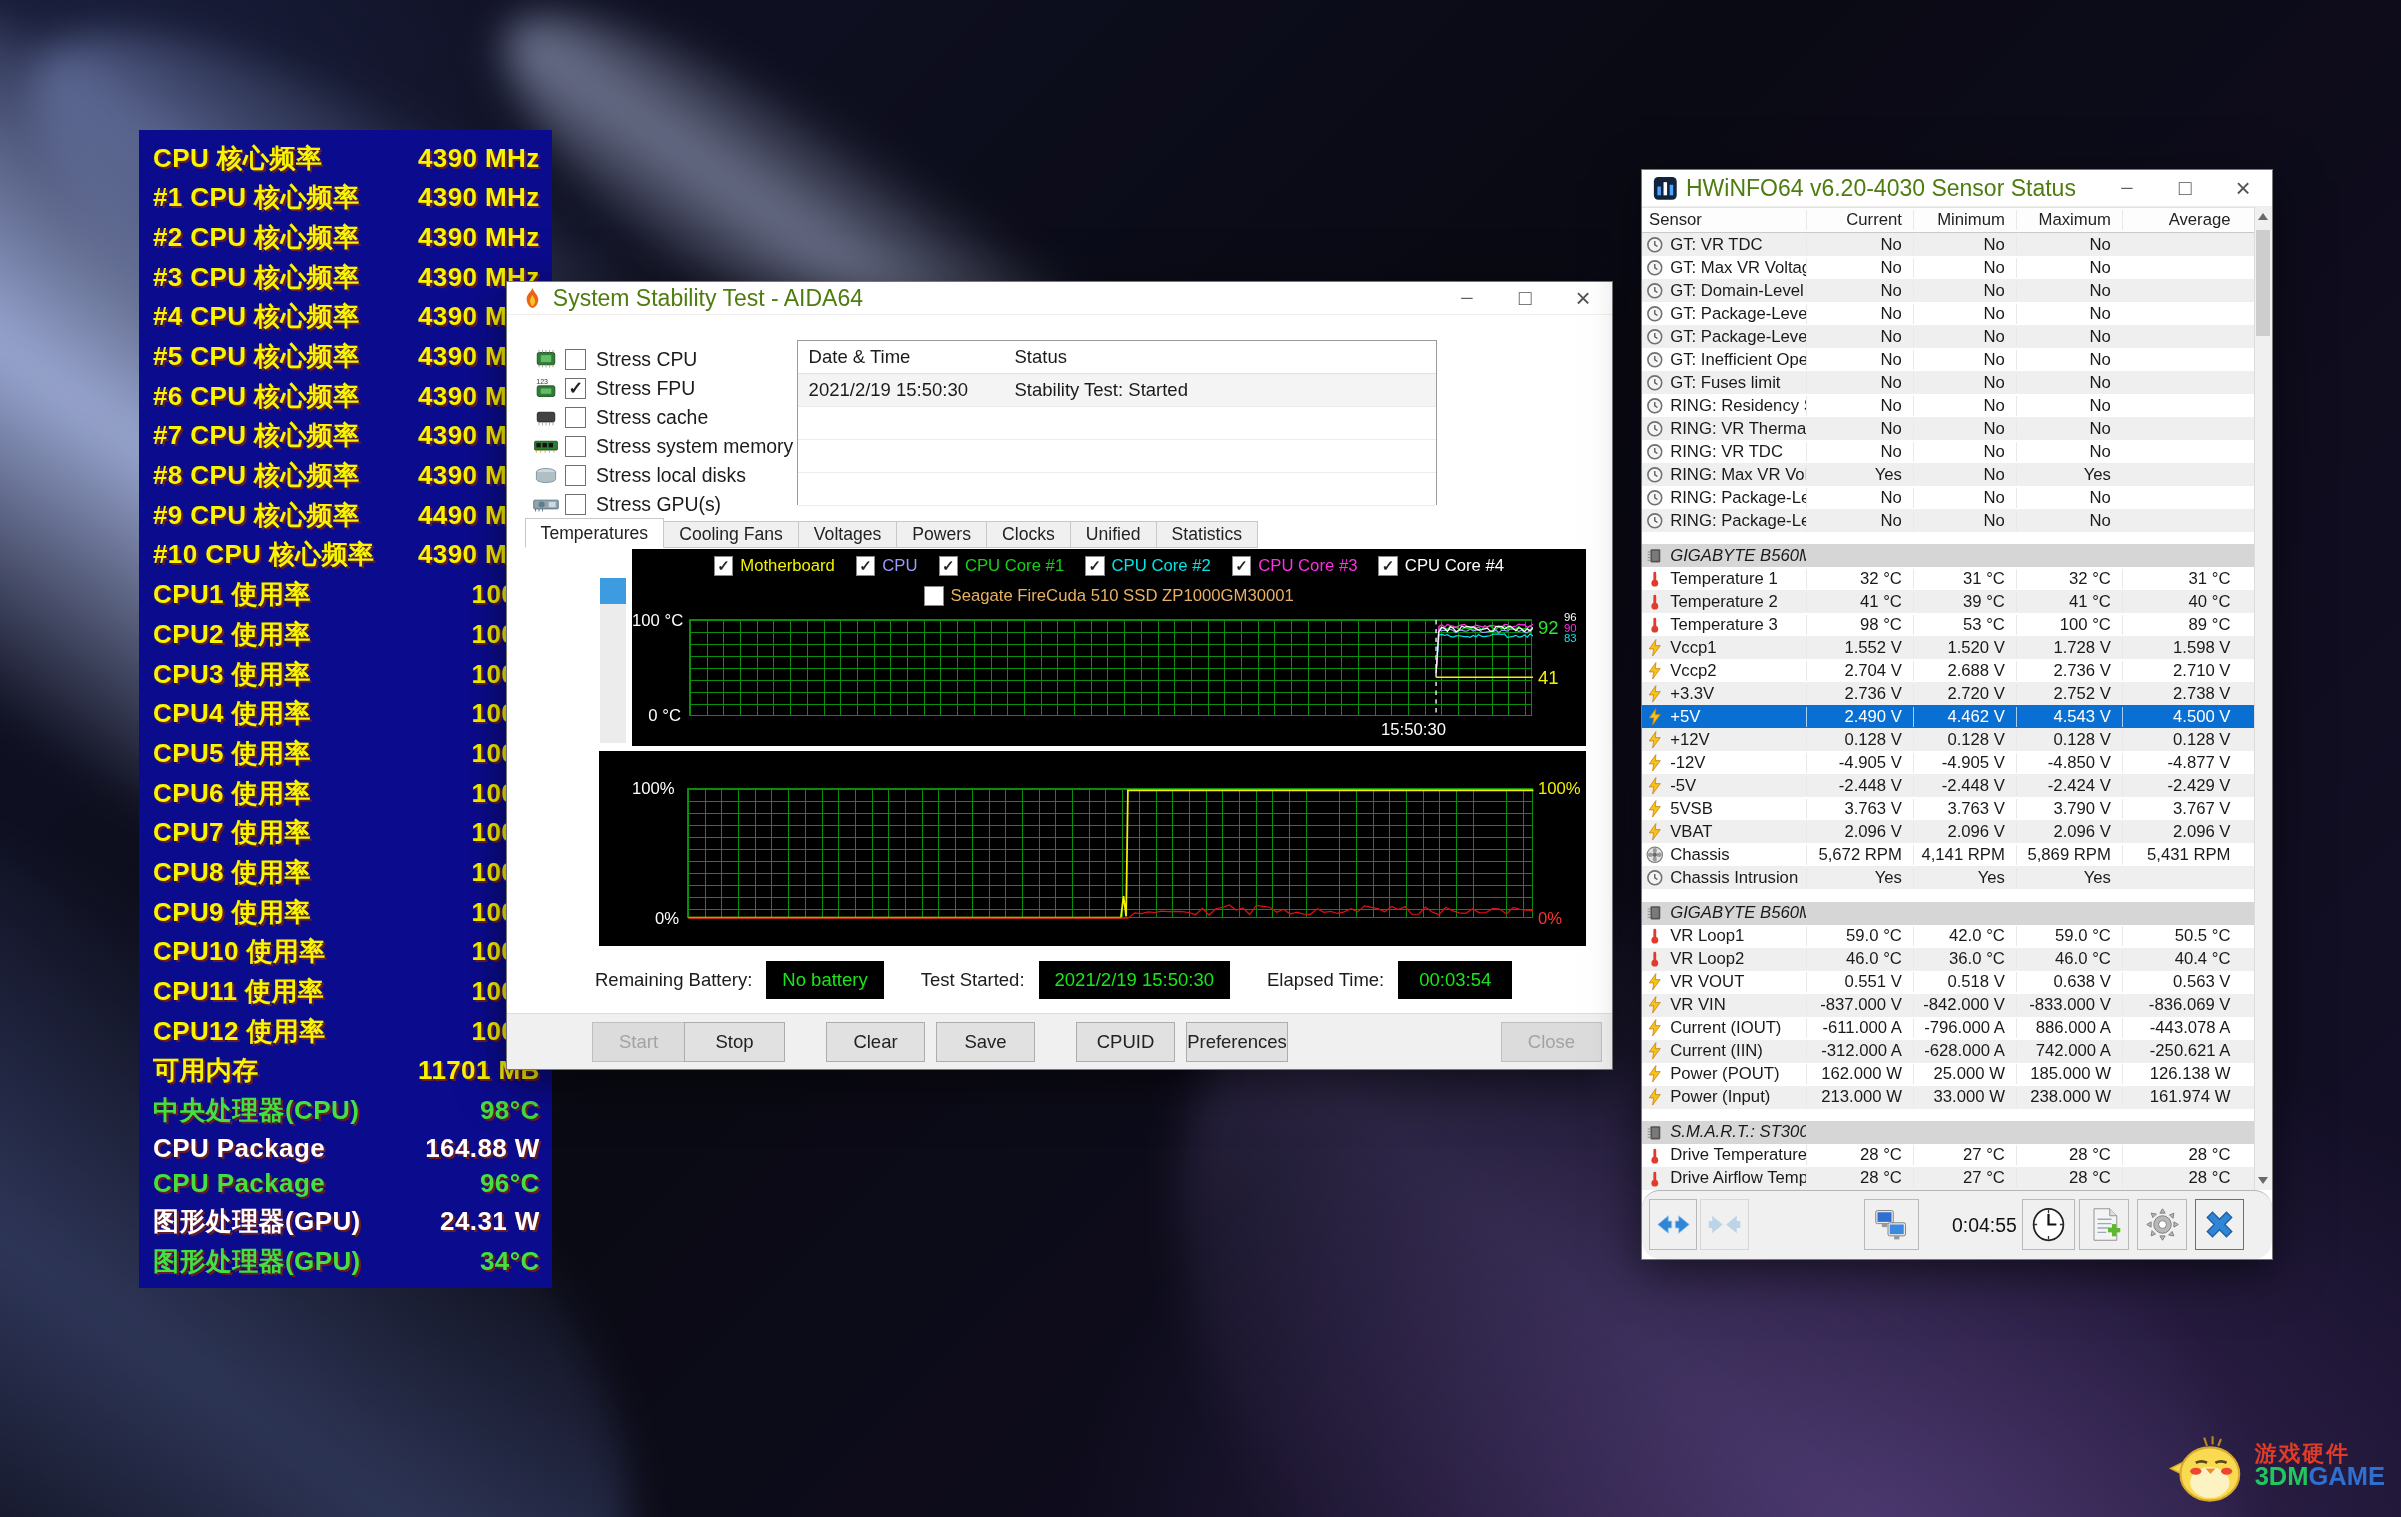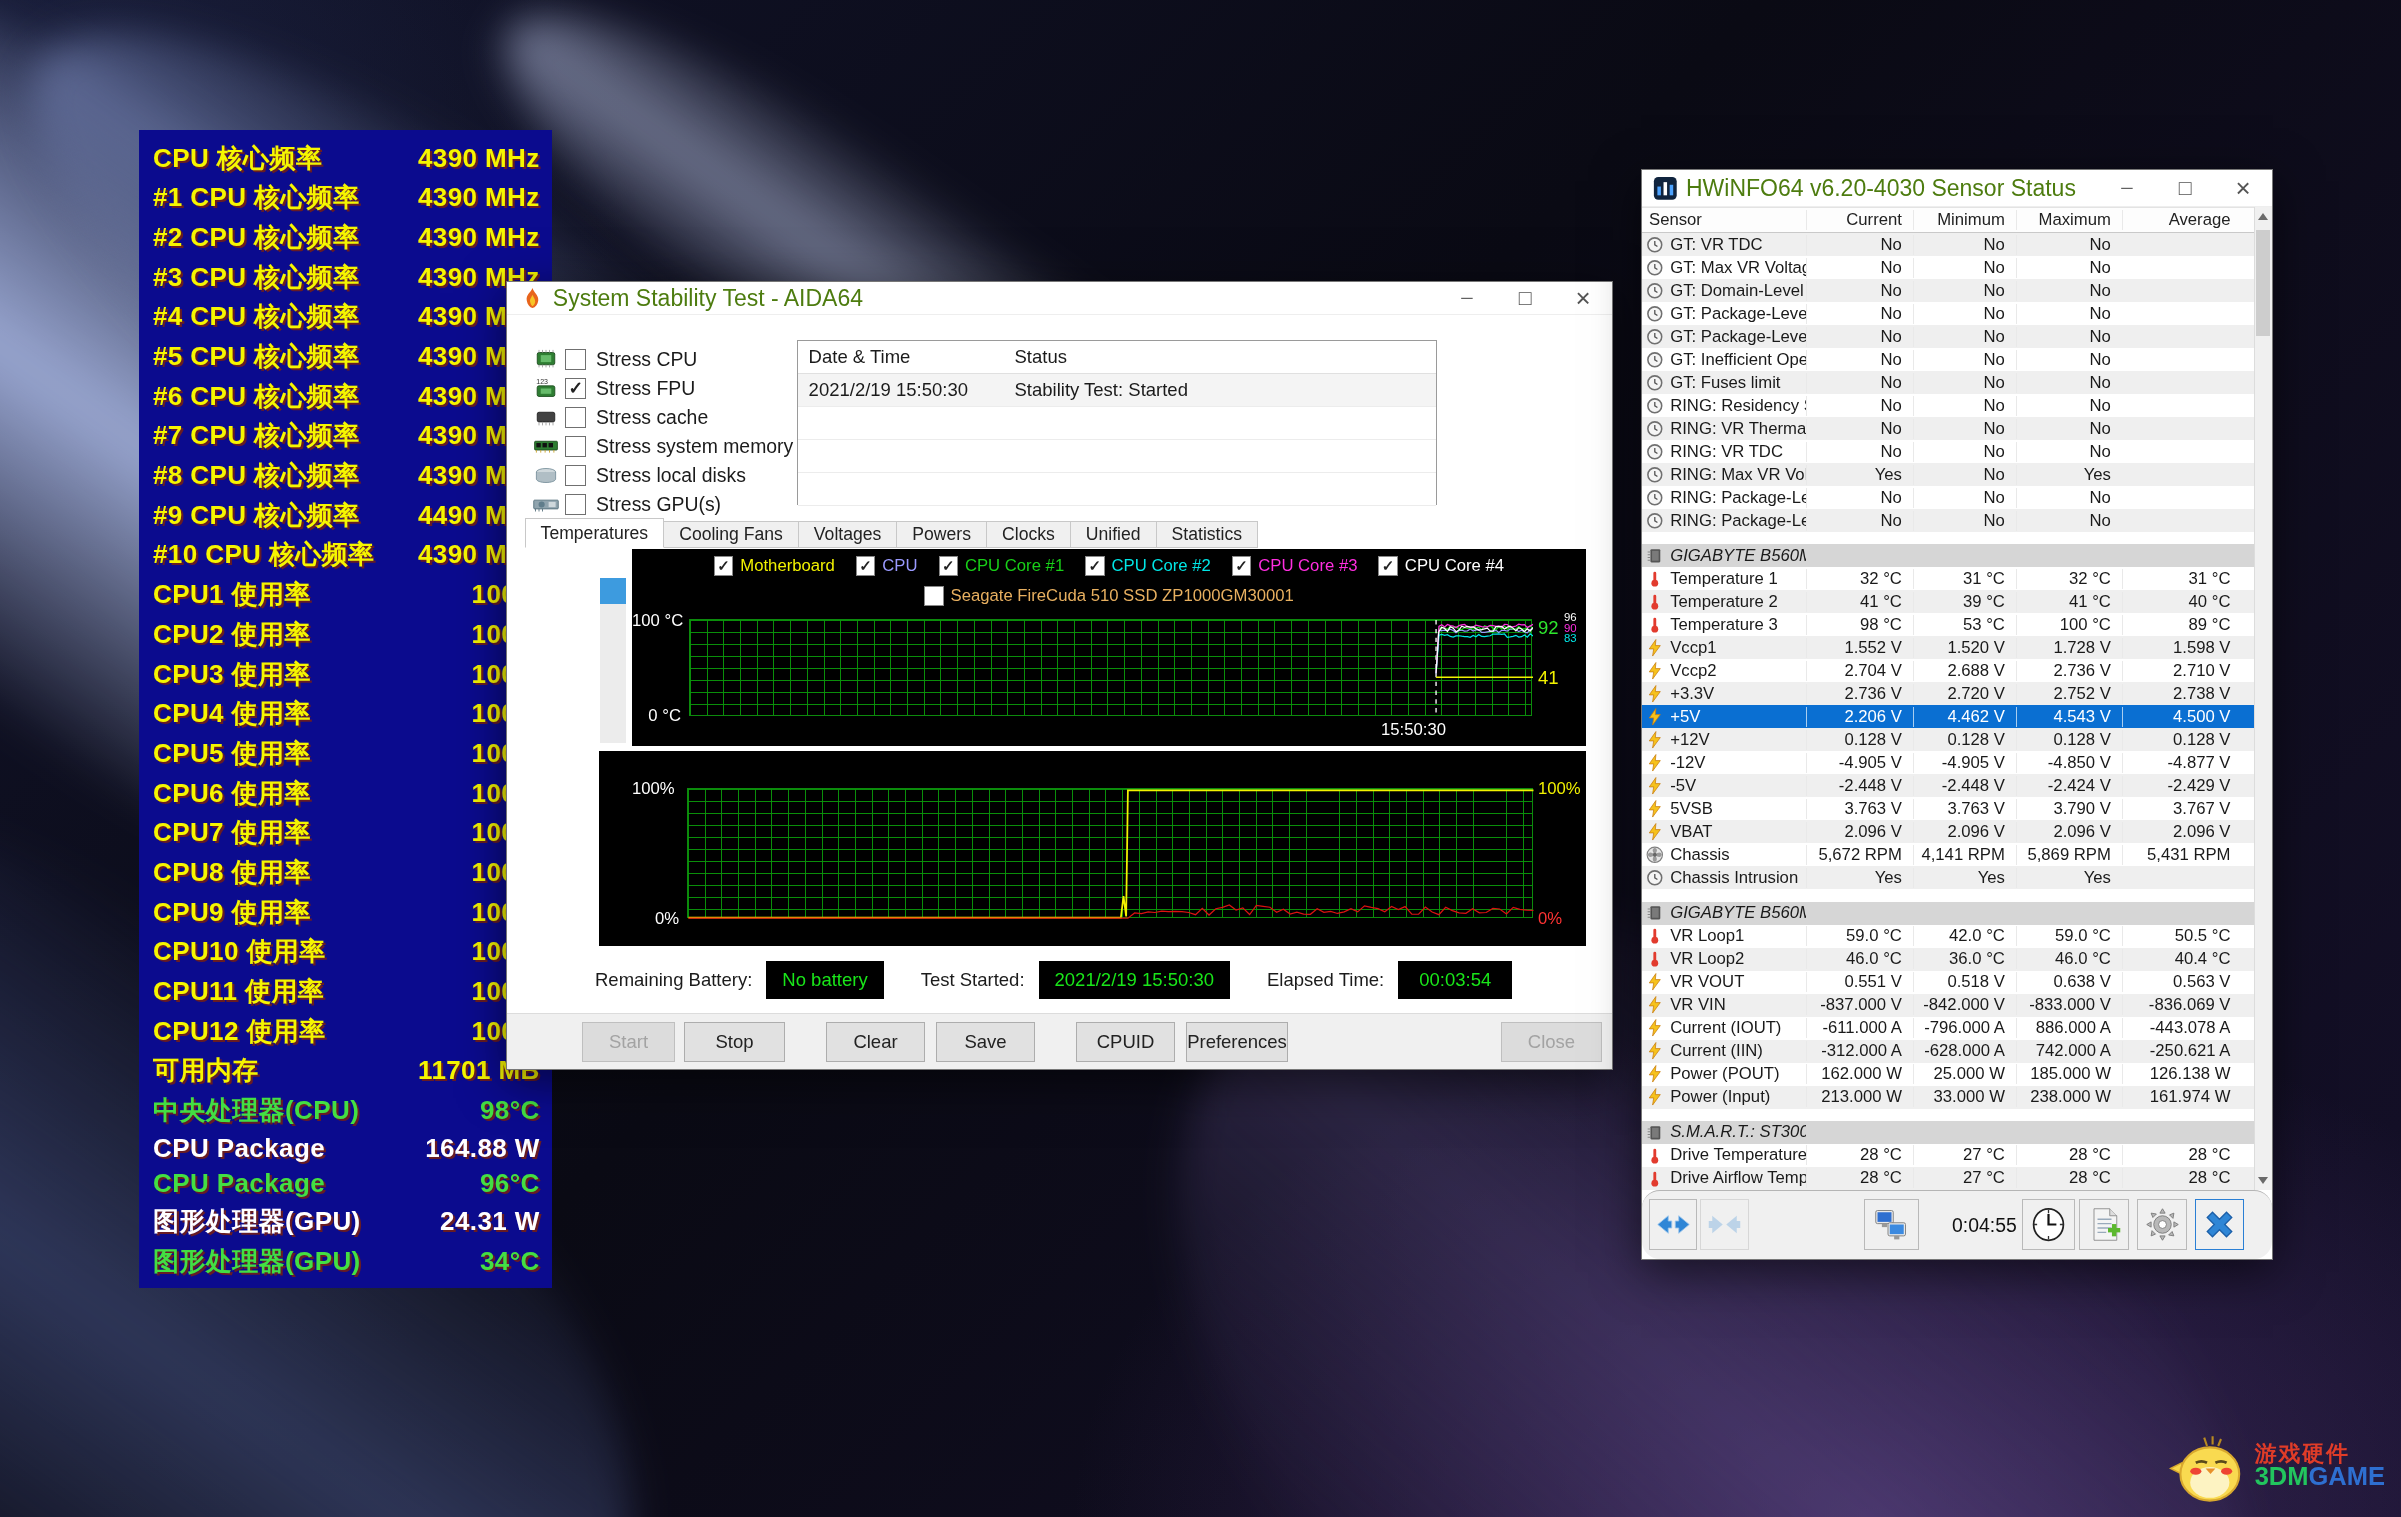--- a/index.html
+++ b/index.html
@@ -481,21 +481,21 @@
   <div class="status-row">
     <span class="status-label">Remaining Battery:</span>
     <span class="lcd">No battery</span>
     <span class="status-label">Test Started:</span>
     <span class="lcd">2021/2/19 15:50:30</span>
     <span class="status-label">Elapsed Time:</span>
     <span class="lcd">00:03:54</span>
   </div>
 
   <div class="btn-strip" id="aida-buttons">
-      <div class="abtn disabled" style="left: 75px; width: 93px;">Start</div>
+      <div class="abtn disabled" style="left: 85px; width: 93px;">Start</div>
       <div class="abtn" style="left: 177px; width: 101px;">Stop</div>
       <div class="abtn" style="left: 319px; width: 99px;">Clear</div>
       <div class="abtn" style="left: 429px; width: 99px;">Save</div>
       <div class="abtn" style="left: 569px; width: 99px;">CPUID</div>
       <div class="abtn" style="left: 679px; width: 102px;">Preferences</div>
       <div class="abtn disabled" style="left: 994px; width: 101px;">Close</div>
     </div>
 
 </div>
 
@@ -783,21 +783,21 @@
       <span class="hw-val v3">2.752 V</span>
       <span class="hw-val v4">2.738 V</span>
     </div>
       <div class="hw-row selected">
       <span class="hw-icon">
           <svg viewBox="0 0 16 16">
             <polygon points="9,0.5 3,9 7,9 6,15.5 13,6 8.5,6" fill="#f6c21c" stroke="#c87d0e" stroke-width="0.7"></polygon>
           </svg>
         </span>
       <span class="hw-name">+5V</span>
-      <span class="hw-val v1">2.206 V</span>
+      <span class="hw-val v1">2.490 V</span>
       <span class="hw-val v2">4.462 V</span>
       <span class="hw-val v3">4.543 V</span>
       <span class="hw-val v4">4.500 V</span>
     </div>
       <div class="hw-row stripe">
       <span class="hw-icon">
           <svg viewBox="0 0 16 16">
             <polygon points="9,0.5 3,9 7,9 6,15.5 13,6 8.5,6" fill="#f6c21c" stroke="#c87d0e" stroke-width="0.7"></polygon>
           </svg>
         </span>

